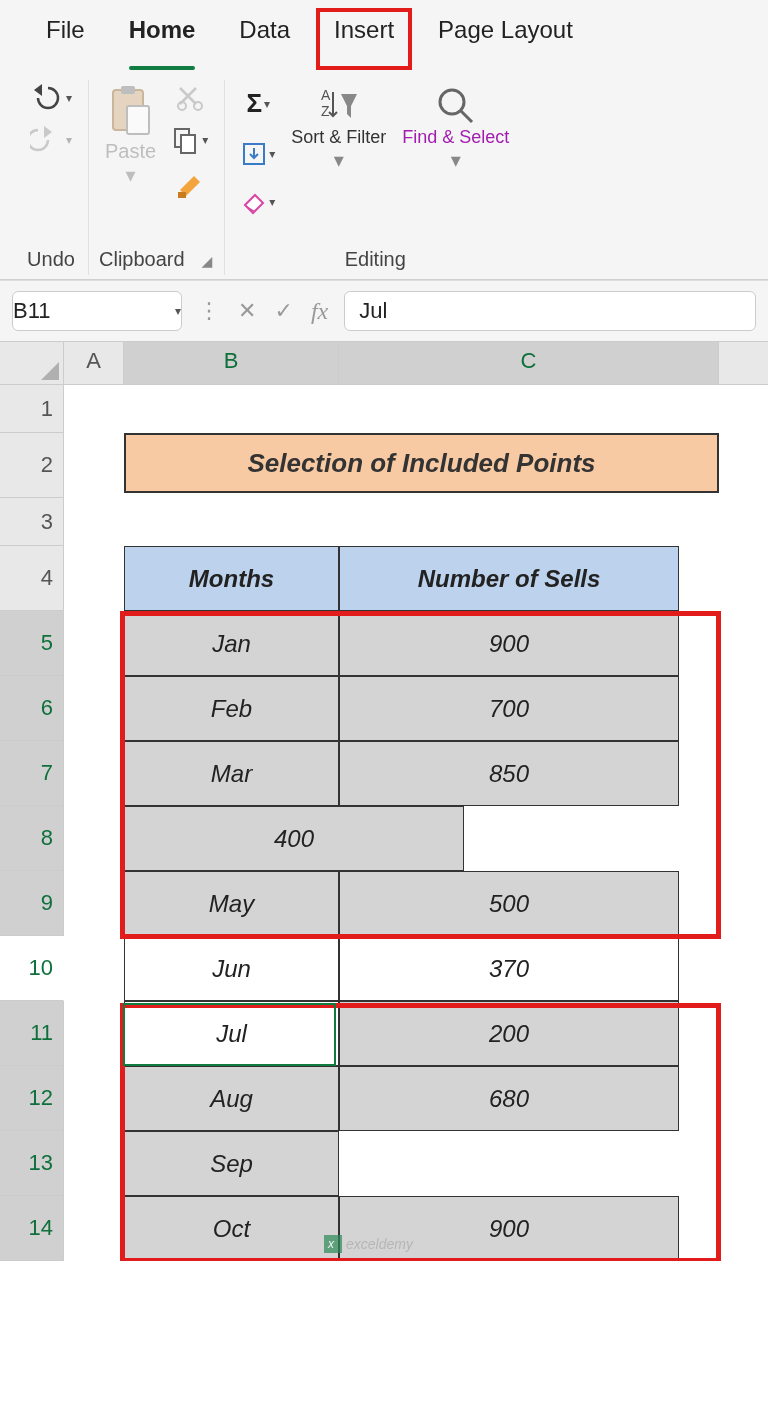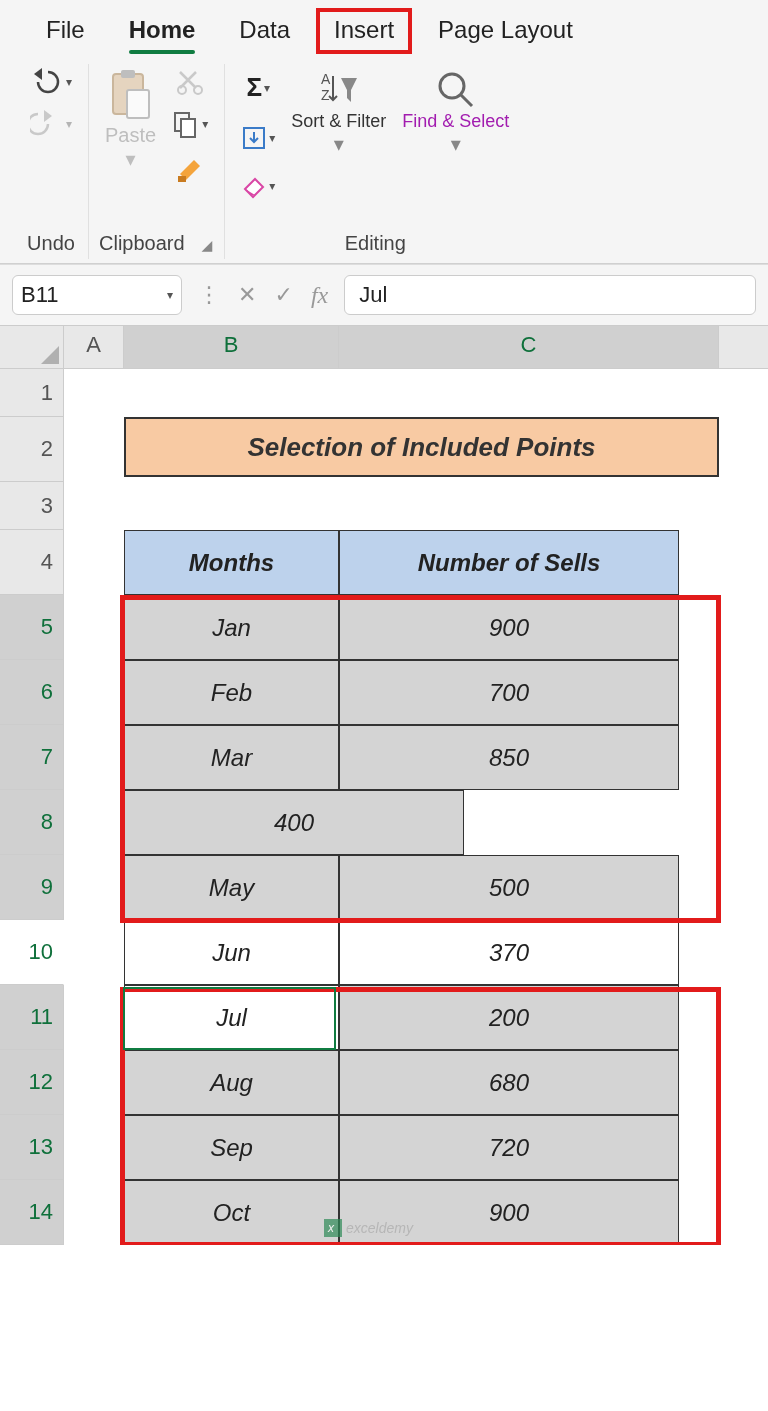--- a/index.html
+++ b/index.html
@@ -33,21 +33,21 @@
     position: absolute;
     left: 18px;
     right: 18px;
     bottom: 0;
     height: 4px;
     background: #107c41;
     border-radius: 2px;
   }
   .tab.highlighted {
     border: 4px solid #e21b1b;
-    padding: 4px 14px 6px 14px;
+    padding: 4px 14px 22px 14px;
   }
   .ribbon-body {
     display: flex;
     padding: 10px 14px 4px 14px;
     gap: 0;
   }
   .group {
     display: flex;
     flex-direction: column;
     align-items: center;
@@ -81,21 +81,21 @@
     background: #f5f5f5;
     border-top: 1px solid #ddd;
     border-bottom: 1px solid #ccc;
     padding: 10px 12px;
     gap: 4px;
   }
   .namebox {
     background: #fff;
     border: 1px solid #ccc;
     border-radius: 6px;
-    padding: 6px 8px;
+    padding: 6px 0;
     font-size: 22px;
     width: 170px;
     display: flex;
     justify-content: space-between;
     align-items: center;
   }
   .fb-btns { display: flex; gap: 18px; padding: 0 12px; color: #999; font-size: 22px; }
   .fx { font-style: italic; font-family: "Times New Roman", serif; font-size: 24px; }
   .fb-input {
     flex: 1;
@@ -420,21 +420,20 @@
       <div class="tbl-cell sel-cell cell-C">200</div>
     </div>
     <div class="row">
         <div class="cell-A"></div>
       <div class="tbl-cell sel-cell cell-B">Aug</div>
       <div class="tbl-cell sel-cell cell-C">680</div>
     </div>
     <div class="row">
         <div class="cell-A"></div>
       <div class="tbl-cell sel-cell cell-B">Sep</div>
-      <div class="tbl-cell sel-cell cell-C">720</div>
     </div>
     <div class="row">
         <div class="cell-A"></div>
       <div class="tbl-cell sel-cell cell-B">Oct</div>
       <div class="tbl-cell sel-cell cell-C">900</div>
     </div>
 
     <div class="hl-box" style="top:226px;left:56px;width:601px;height:328px"></div>
     <div class="hl-box" style="top:618px;left:56px;width:601px;height:260px"></div>
 

